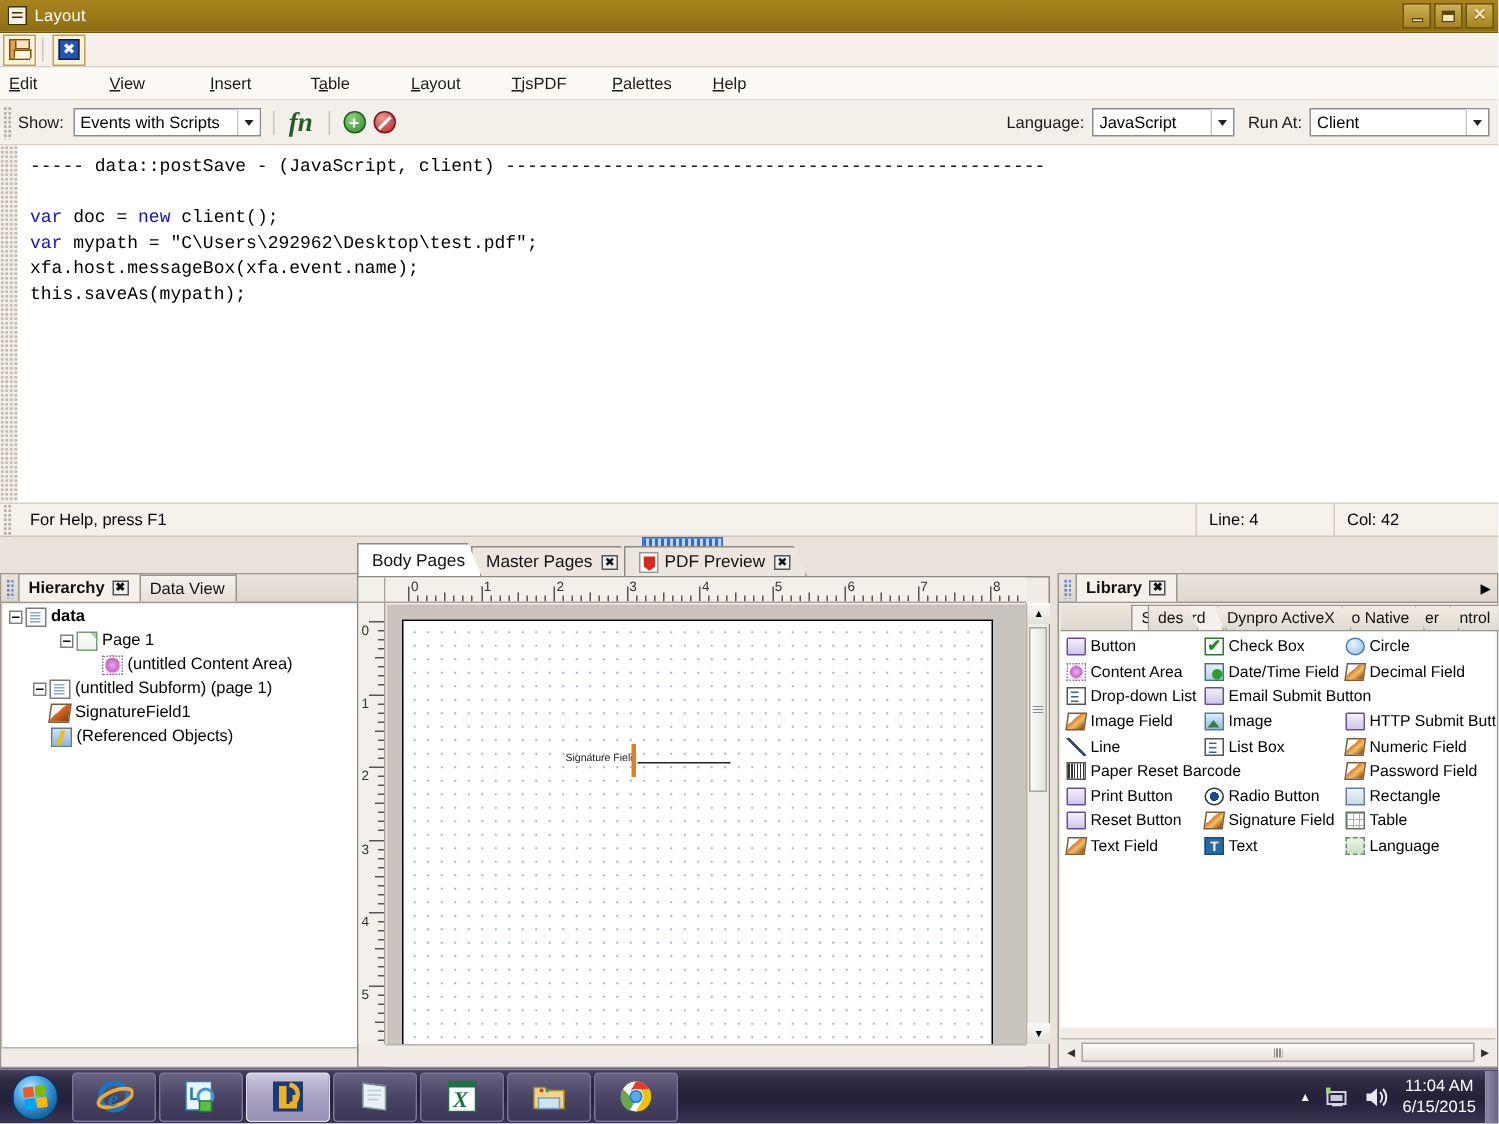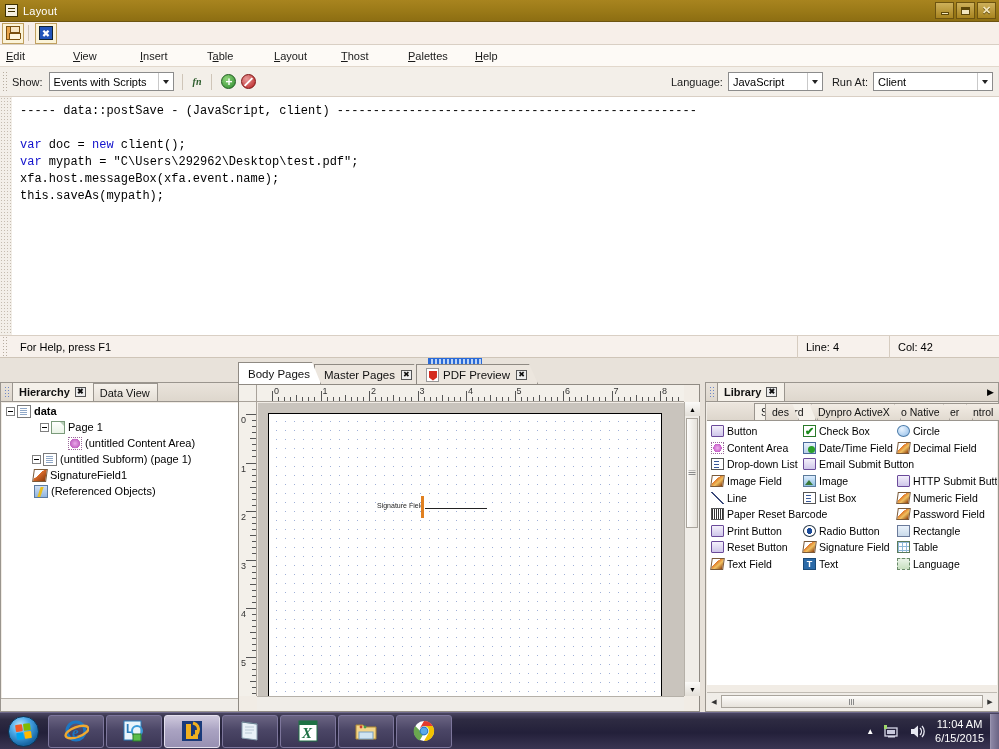--- a/index.html
+++ b/index.html
@@ -79,21 +79,21 @@
   .combo {
     height:19px; border:1px solid #8c8c8c; background:#ffffff;
     display:inline-flex; align-items:center; padding:0 0 0 4px;
     font-size:11px; color:#000; position:relative;
   }
   .combo .caret {
     width:15px; height:17px; margin-left:auto; border-left:1px solid #c9c9c9;
     display:flex; align-items:center; justify-content:center; background:#ffffff;
   }
   .caret-gl { width:0;height:0;border-left:3px solid transparent;border-right:3px solid transparent;border-top:4px solid #222; }
-  .fn-icon { font-family:"Liberation Serif", serif; font-style:italic; font-weight:bold; font-size:10px; color:#2a5a2a; }
+  .fn-icon { font-family:"Liberation Serif", serif; font-style:italic; font-weight:bold; font-size:18px; color:#2a5a2a; }
   .circ { width:15px;height:15px;border-radius:50%; display:flex;align-items:center;justify-content:center;font-size:12px;font-weight:bold;line-height:1;}
   .circ.green{ background:radial-gradient(circle at 35% 30%, #8ed47a, #2e8b2e); border:1px solid #1d5c1d; color:#fff;}
   .circ.red{ background:radial-gradient(circle at 35% 30%, #e89a9a, #b82020); border:1px solid #7d1111; color:#fff; position:relative;}
   .circ.red:after{content:"";position:absolute;width:11px;height:2px;background:#fff;transform:rotate(-45deg);}
 
   
   #editor {
     position:absolute; left:0; top:97px; width:999px; height:239px;
     background:#ffffff; border-bottom:1px solid #d9cfc4; overflow:hidden;
   }
@@ -283,21 +283,21 @@
     <div class="icon-xbox">✖</div>
   </div>
 </div>
 
 <div id="menubar">
   <div class="menu-item"><u>E</u><span>dit</span></div>
   <div class="menu-item"><u>V</u><span>iew</span></div>
   <div class="menu-item"><u>I</u><span>nsert</span></div>
   <div class="menu-item">T<u>a</u><span>ble</span></div>
   <div class="menu-item"><u>L</u><span>ayout</span></div>
-  <div class="menu-item"><u>T</u><span>host</span></div>
+  <div class="menu-item"><u>T</u><span>jsPDF</span></div>
   <div class="menu-item"><u>P</u><span>alettes</span></div>
   <div class="menu-item"><u>H</u><span>elp</span></div>
 </div>
 
 <div id="scripttoolbar">
   <div class="grip"></div>
   <div class="lbl" style="margin-right:6px;">Show:</div>
   <div class="combo" style="width:125px;">
     <span>Events with Scripts</span>
     <span class="caret">
@@ -366,21 +366,21 @@
         <div class="tree-row" style="padding-left: 38px;">
           <span class="tw"></span>
           <span class="ti ico-page"></span>
           <span>Page 1</span>
         </div>
         <div class="tree-row" style="padding-left: 55px;">
           <span style="width: 11px; height: 9px; flex: 0 0 auto;"></span>
           <span class="ti ico-content"></span>
           <span>(untitled Content Area)</span>
         </div>
-        <div class="tree-row" style="padding-left: 30px;">
+        <div class="tree-row" style="padding-left: 20px;">
           <span class="tw"></span>
           <span class="ti ico-doc"></span>
           <span>(untitled Subform) (page 1)</span>
         </div>
         <div class="tree-row" style="padding-left: 20px;">
           <span style="width: 11px; height: 9px; flex: 0 0 auto;"></span>
           <span class="ti ico-sig"></span>
           <span>SignatureField1</span>
         </div>
         <div class="tree-row" style="padding-left: 21px;">

